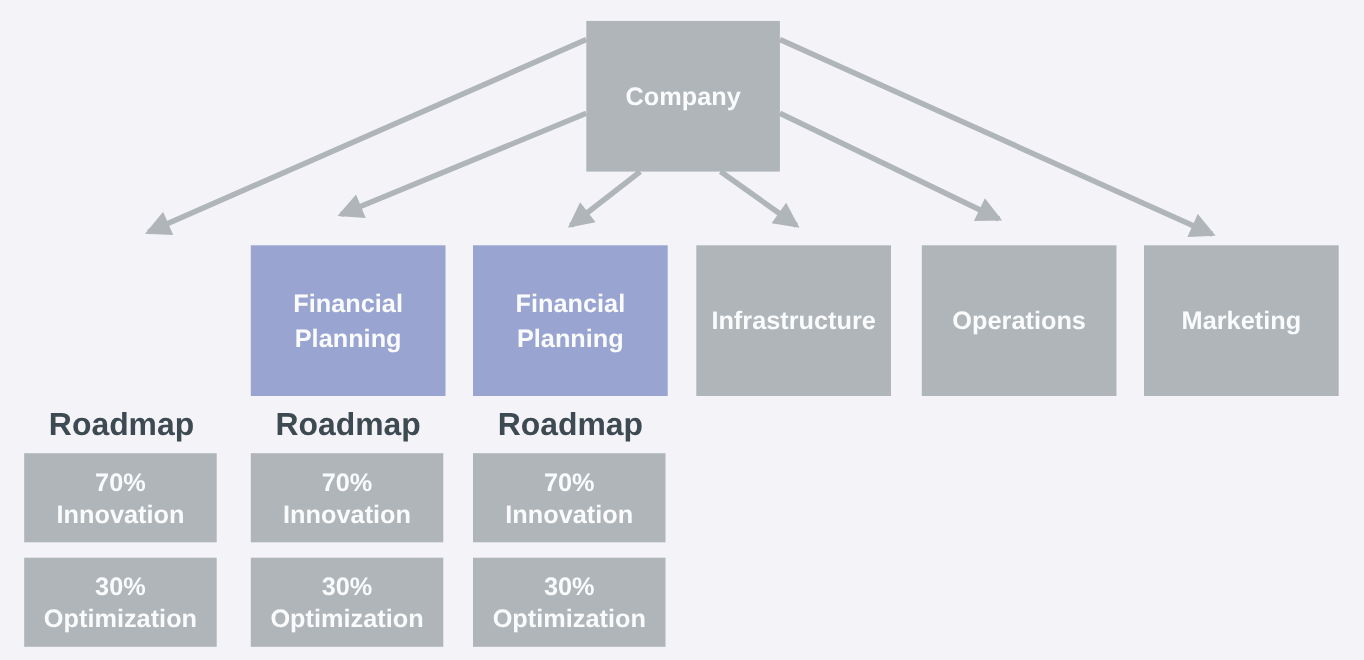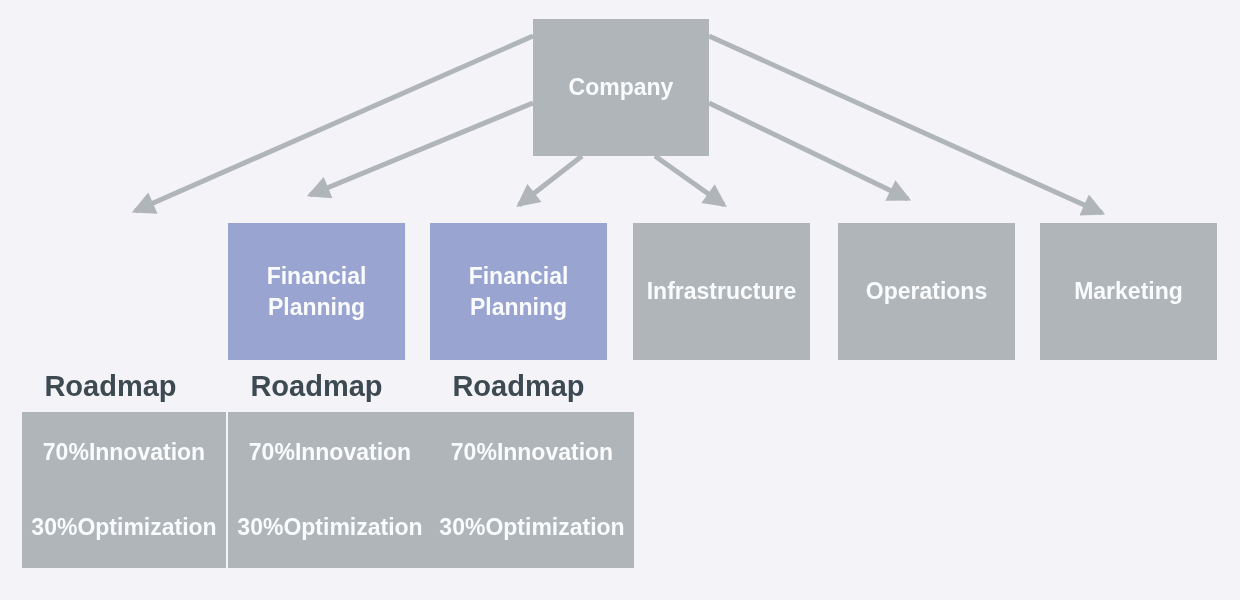--- a/index.html
+++ b/index.html
@@ -57,26 +57,27 @@
     position: absolute;
     top: 372px;
     width: 177px; height: 28px;
     line-height: 28px;
     text-align: center;
     color: var(--heading-text);
     font-weight: 700;
     font-size: 29px;
   }
   .node.sub {
-    width: 204px; height: 81px;
+    width: 175px; height: 81px;
+    flex-direction: column;
     line-height: 29px;
   }
   .node.sub span { display: block; }
   .row1 { top: 412px; }
-  .row2 { top: 487px; text-align: right; }
+  .row2 { top: 507px; text-align: right; }
   .c1 { left: 22px; }
   .c2 { left: 228px; }
   .c3 { left: 430px; }
   .c4 { left: 633px; }
   .c5 { left: 838px; }
   .c6 { left: 1040px; }
 </style>
 </head>
 <body>
 

